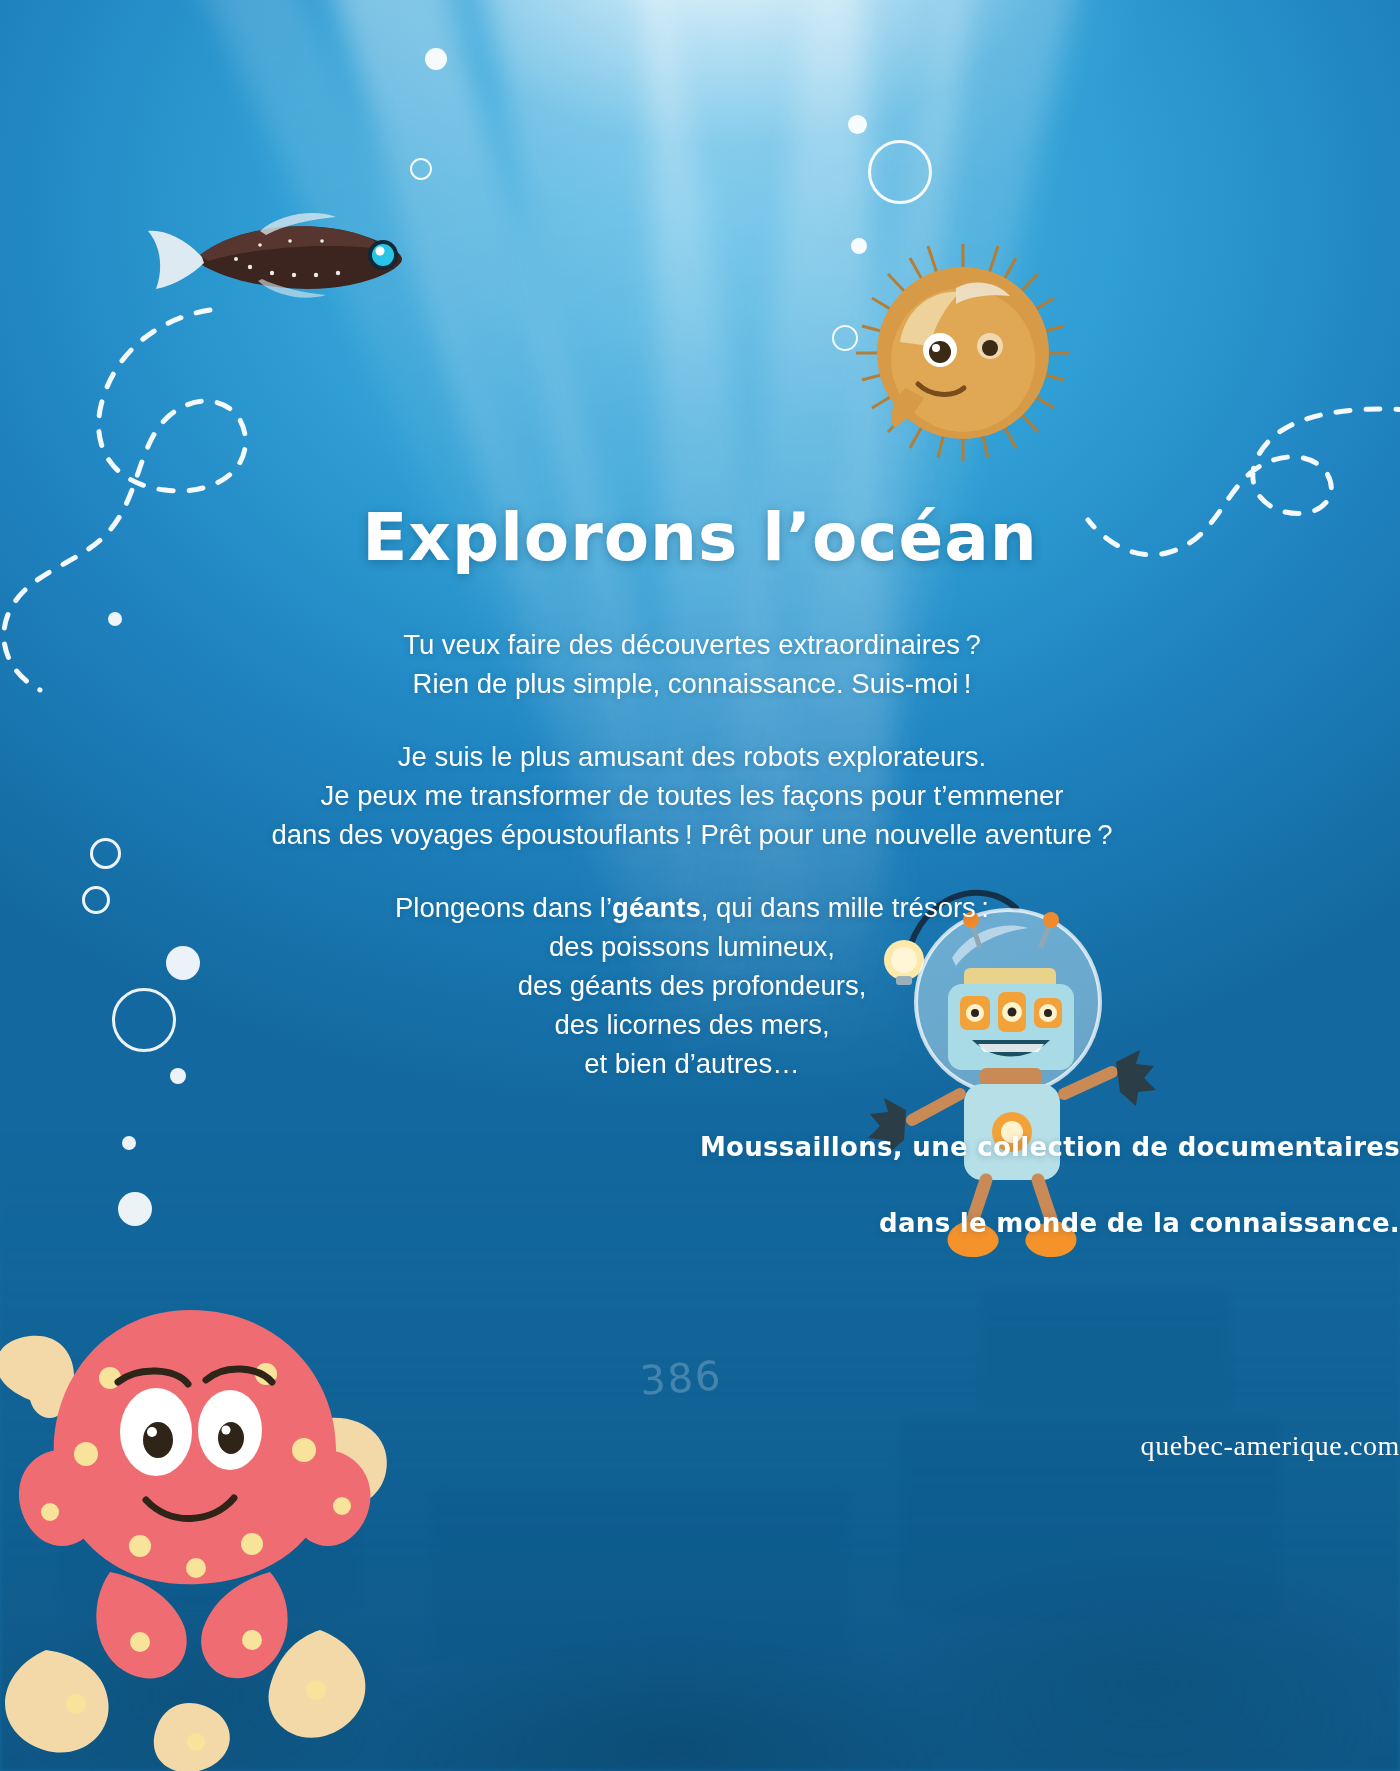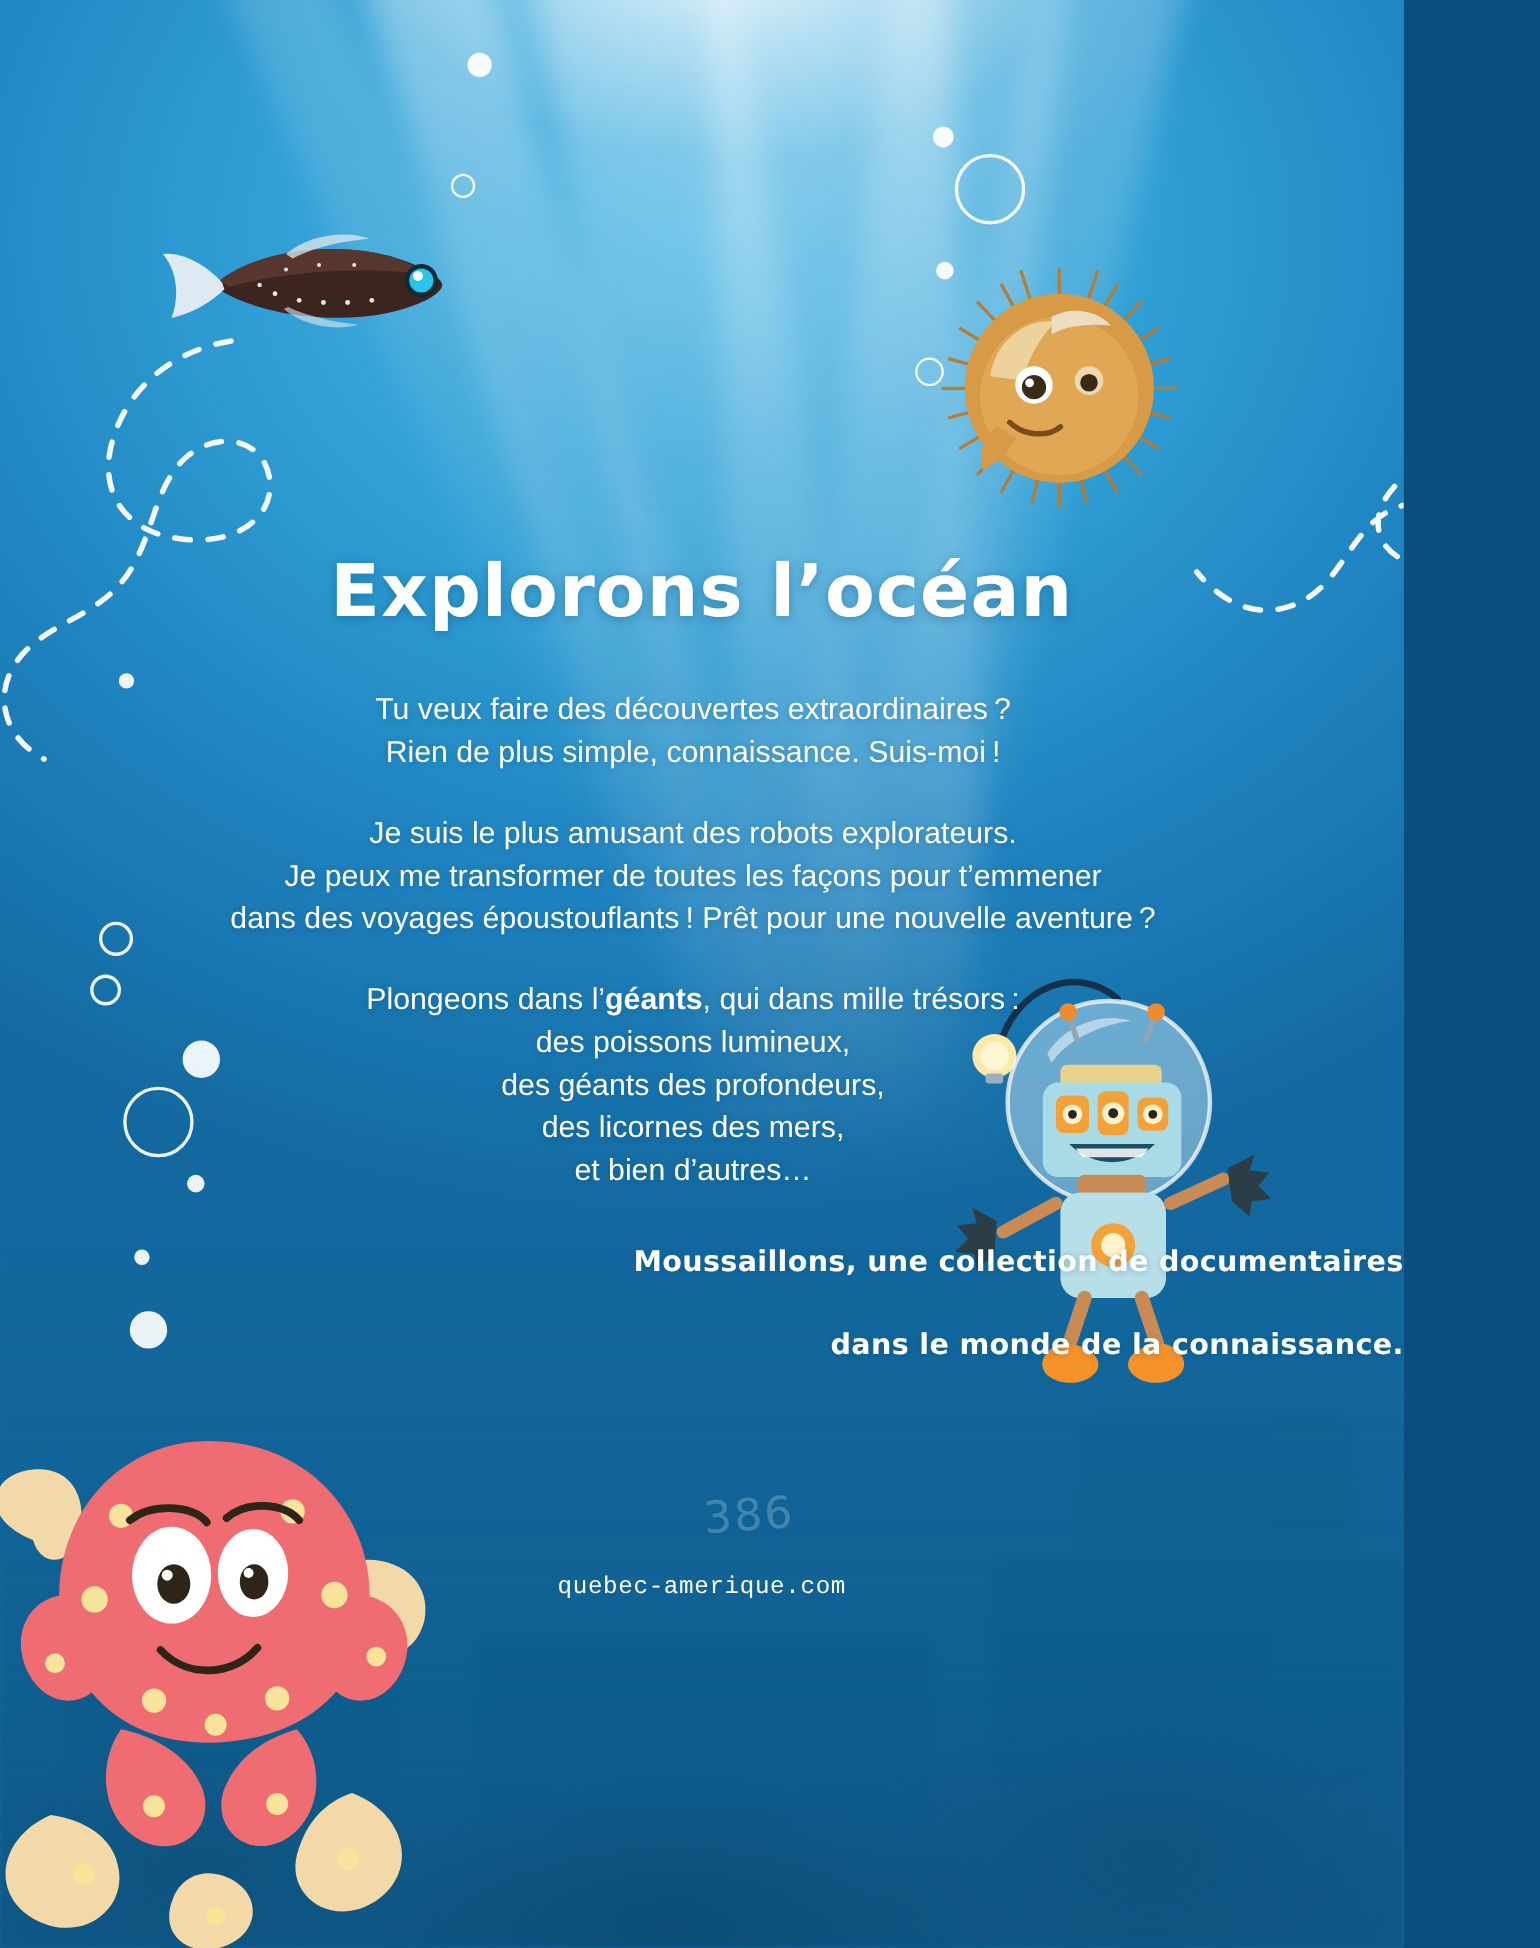--- a/index.html
+++ b/index.html
@@ -2,21 +2,21 @@
 <html lang="fr"><head>
 <meta charset="utf-8">
 <style>
   html, body {
     margin: 0;
     padding: 0;
     background: #0b4e7d;
   }
   .page {
     position: relative;
-    width: 1276px;
+    width: 1400px;
     height: 1771px;
     overflow: hidden;
     font-family: "Liberation Sans", sans-serif;
     color: #ffffff;
     background:
       radial-gradient(ellipse 620px 420px at 52% -4%, rgba(255,255,255,0.92) 0%, rgba(214,240,252,0.55) 26%, rgba(120,200,236,0.18) 52%, rgba(60,160,215,0) 72%),
       radial-gradient(ellipse 1100px 900px at 50% 12%, #4fb7e4 0%, #2f9ed4 38%, #1f83c0 66%, #13699f 100%),
       linear-gradient(180deg, #2ea3d8 0%, #2094cc 30%, #1a86c3 55%, #1577b4 75%, #0f6aa4 100%);
   }
 
@@ -103,24 +103,24 @@
     font-family: "DejaVu Sans", sans-serif;
     font-weight: 600;
     letter-spacing: .3px;
     text-shadow: 0 1px 6px rgba(6,60,95,0.25);
     text-align: right;
   }
   .url {
     position: absolute;
     left: 0; right: 0;
     top: 1430px;
-    text-align: center;
-    font-size: 22px;
+    text-align: right;
+    font-size: 28px;
     letter-spacing: .6px;
-    font-family: Liberation Mono, monospace;
+    font-family: Liberation Serif, serif;
     z-index: 6;
   }
   .number-386 {
     position: absolute;
     left: 640px;
     top: 1355px;
     font-size: 40px;
     font-family: "DejaVu Sans", sans-serif;
     color: rgba(255,255,255,0.22);
     transform: rotate(-4deg);

